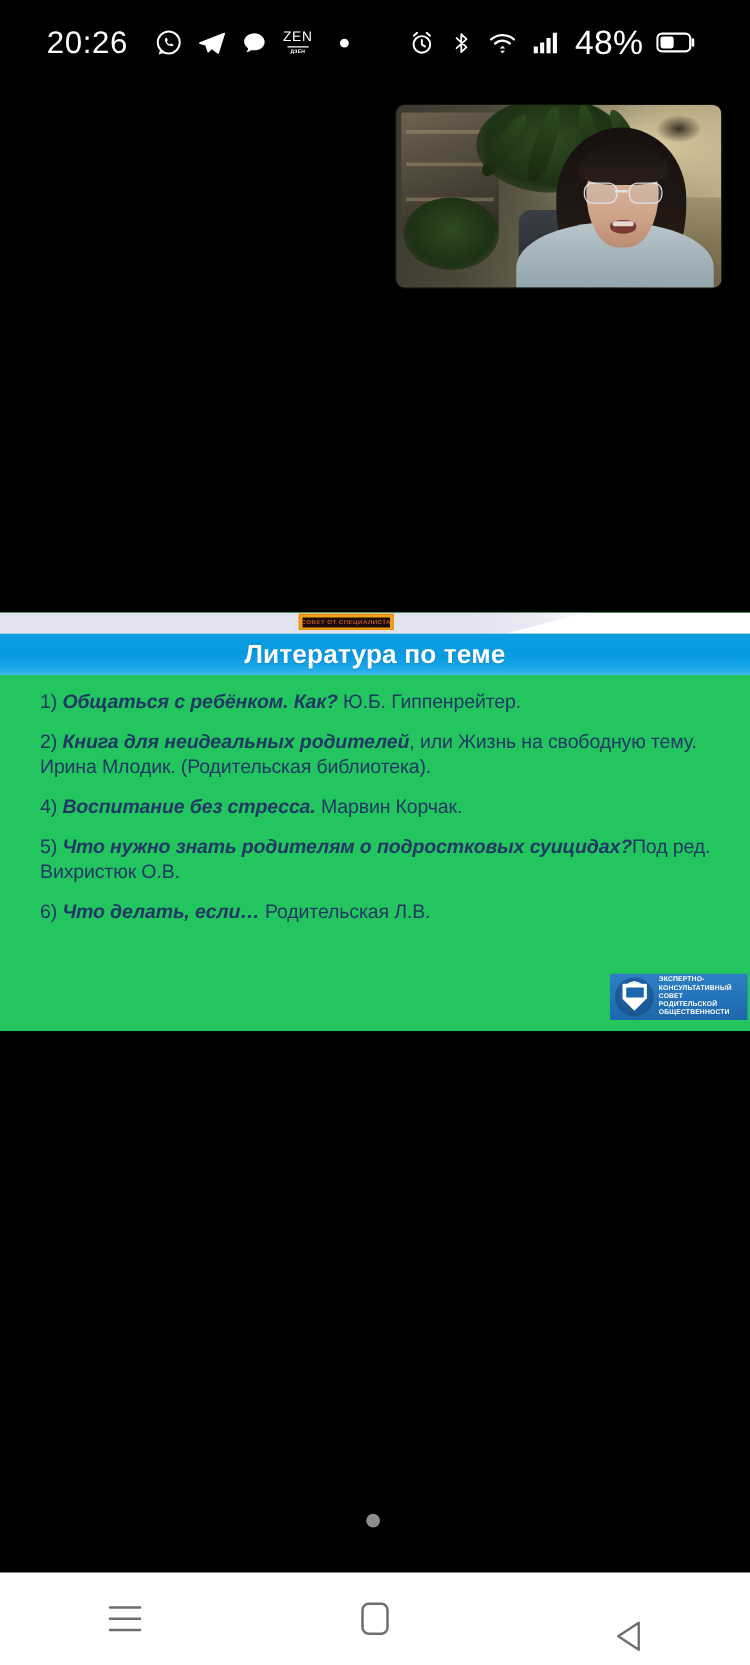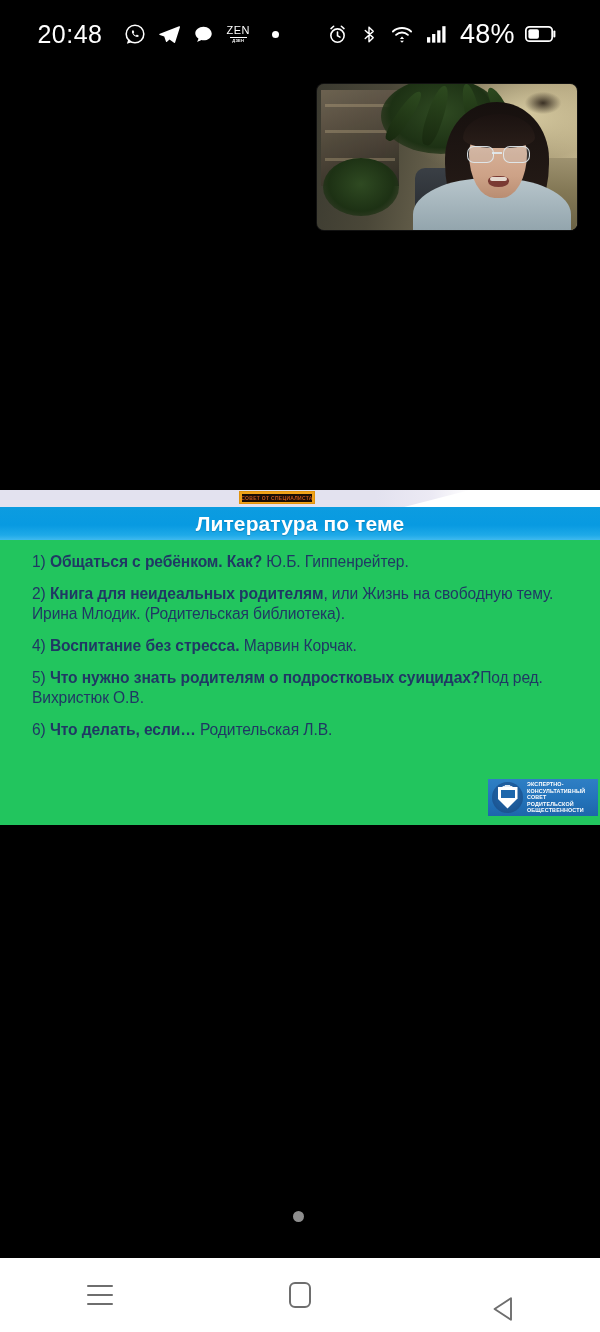--- a/index.html
+++ b/index.html
@@ -283,21 +283,21 @@
     box-sizing: border-box;
   }
   .lit-item {
     color: #203864;
     font-size: 15.6px;
     line-height: 1.28;
     margin-bottom: 12px;
     letter-spacing: -0.1px;
   }
   .lit-item .num { font-style: normal; }
-  .lit-item .ital { font-weight: 600; }
+  .lit-item .ital { font-style: italic; font-weight: 600; }
   .lit-item .norm { font-style: normal; }
 
   
   .slide-logo {
     position: absolute;
     left: 488px;
     top: 779px;
     width: 110px;
     height: 37px;
     background: linear-gradient(180deg, #2f7fc4 0%, #2474bb 50%, #1d66ab 100%);
@@ -397,21 +397,21 @@
     border-right: 19px solid transparent;
     position: relative;
   }
   .nav-back svg { display: block; }
 </style>
 </head>
 <body>
 
 <div class="statusbar">
 
-  <span class="sb-clock">20:48</span>
+  <span class="sb-clock">20:26</span>
 
   <span class="sb-icon">
     <svg width="22" height="22" viewBox="0 0 24 24" aria-hidden="true">
       <circle cx="12" cy="12" r="9.6" fill="none" stroke="#fff" stroke-width="1.7"></circle>
       <path d="M9.2 8.2c.35-.5.9-.45 1.1-.05l.75 1.5c.15.32.05.6-.2.85l-.35.35c-.15.15-.2.35-.1.55.45.95 1.25 1.75 2.2 2.2.2.1.4.05.55-.1l.35-.35c.25-.25.53-.35.85-.2l1.5.75c.4.2.45.75-.05 1.1-.85.6-2 .6-3.15.05-1.5-.7-2.9-2.1-3.6-3.6-.55-1.15-.55-2.3.15-3.05z" fill="#fff"></path>
       <path d="M5.4 18.6l-.9 2.6 2.7-.85" fill="none" stroke="#fff" stroke-width="1.7" stroke-linecap="round"></path>
     </svg>
   </span>
 
   <span class="sb-icon">
@@ -527,21 +527,21 @@
   <div class="slide-body">
 
     <div class="lit-item">
       <span class="num">1)</span>
       <span class="ital">Общаться с ребёнком. Как?</span>
       <span class="norm">Ю.Б. Гиппенрейтер.</span>
     </div>
 
     <div class="lit-item">
       <span class="num">2)</span>
-      <span class="ital">Книга для неидеальных родителям</span><span class="norm">, или Жизнь на свободную тему. Ирина Млодик. (Родительская библиотека).</span>
+      <span class="ital">Книга для неидеальных родителей</span><span class="norm">, или Жизнь на свободную тему. Ирина Млодик. (Родительская библиотека).</span>
     </div>
 
 
     <div class="lit-item">
       <span class="num">4)</span>
       <span class="ital">Воспитание без стресса.</span>
       <span class="norm">Марвин Корчак.</span>
     </div>
 
     <div class="lit-item">

